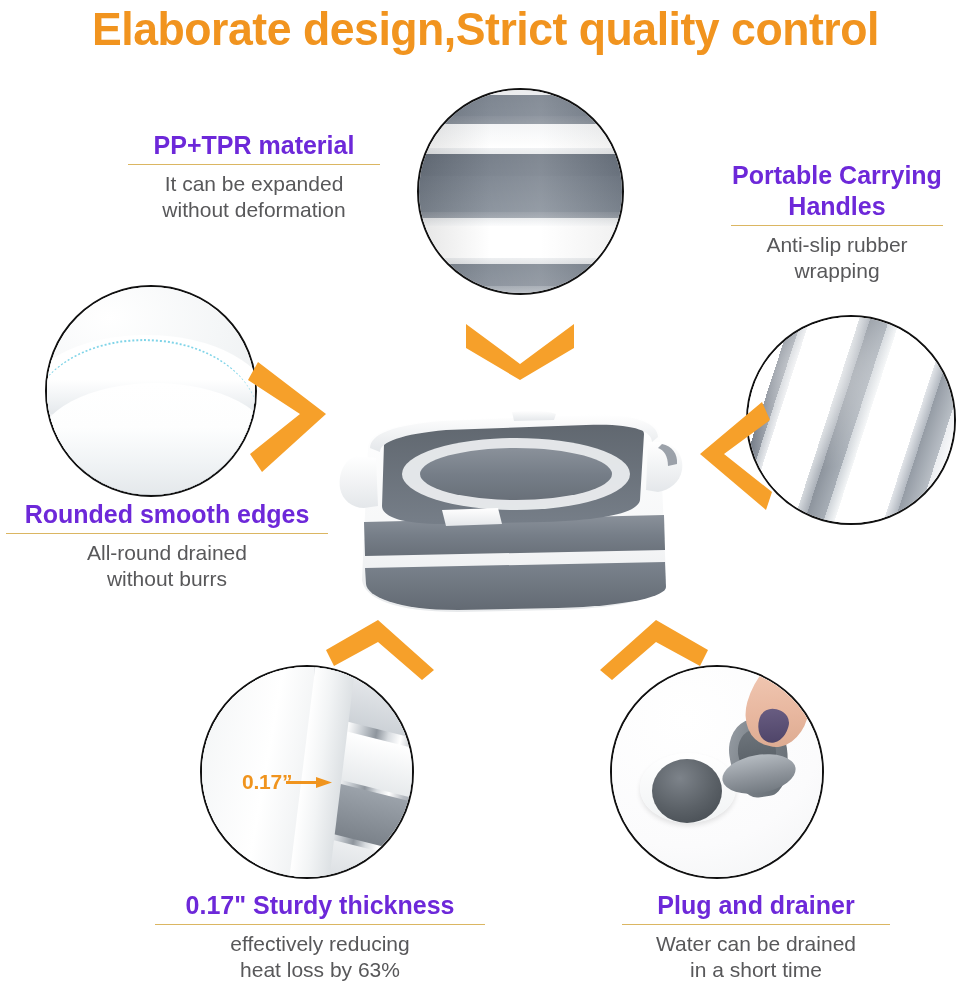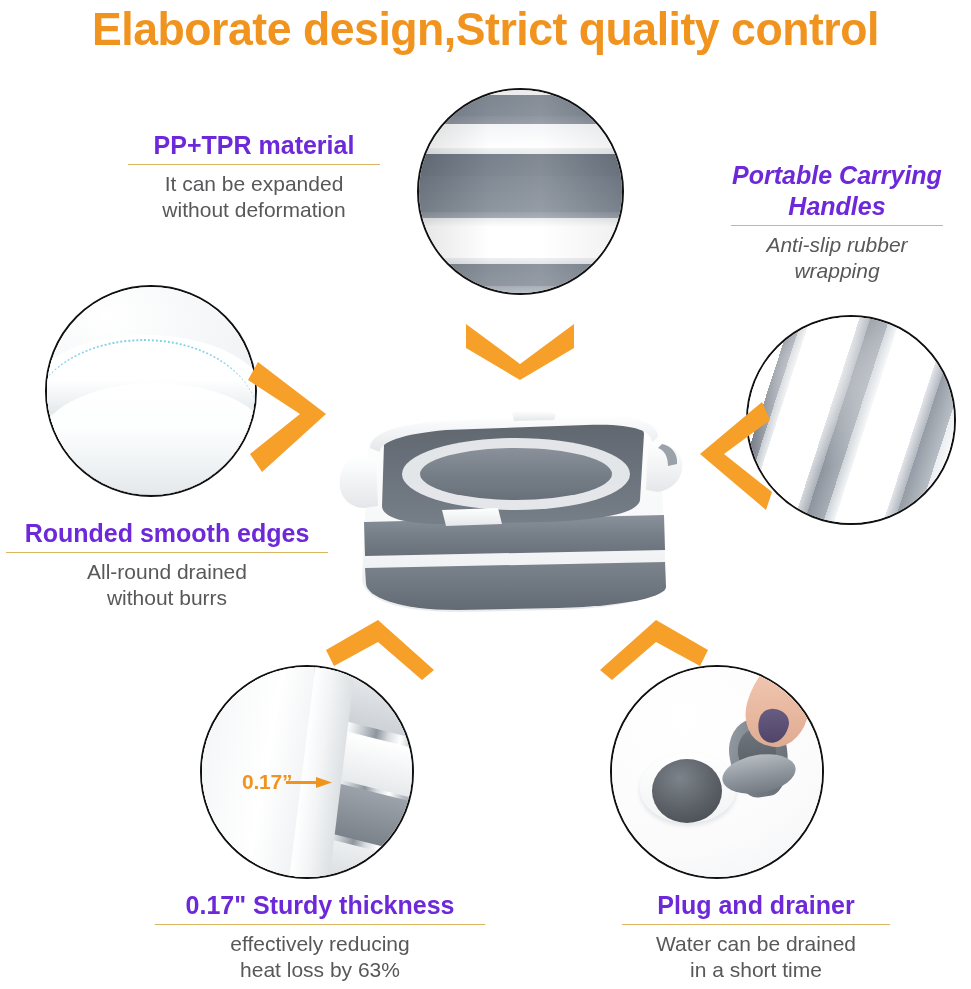--- a/index.html
+++ b/index.html
@@ -42,24 +42,24 @@
     color:#58585A;
     font-size:21px;
     line-height:26px;
     text-align:center;
     white-space:pre-line;
   }
 
   #feat-material{left:118px;top:130px;width:272px;}
   #feat-material .rule{width:252px;}
 
-  #feat-handles{left:706px;top:160px;width:262px;font-style:italic;}
+  #feat-handles{left:706px;top:160px;width:262px;}
   #feat-handles .rule{width:212px;}
 
-  #feat-edges{left:2px;top:518px;width:330px;}
+  #feat-edges{left:2px;top:499px;width:330px;}
   #feat-edges .rule{width:322px;}
 
   #feat-thickness{left:150px;top:890px;width:340px;}
   #feat-thickness .rule{width:330px;}
 
   #feat-plug{left:606px;top:890px;width:300px;}
   #feat-plug .rule{width:268px;}
 
   
   .circle{

